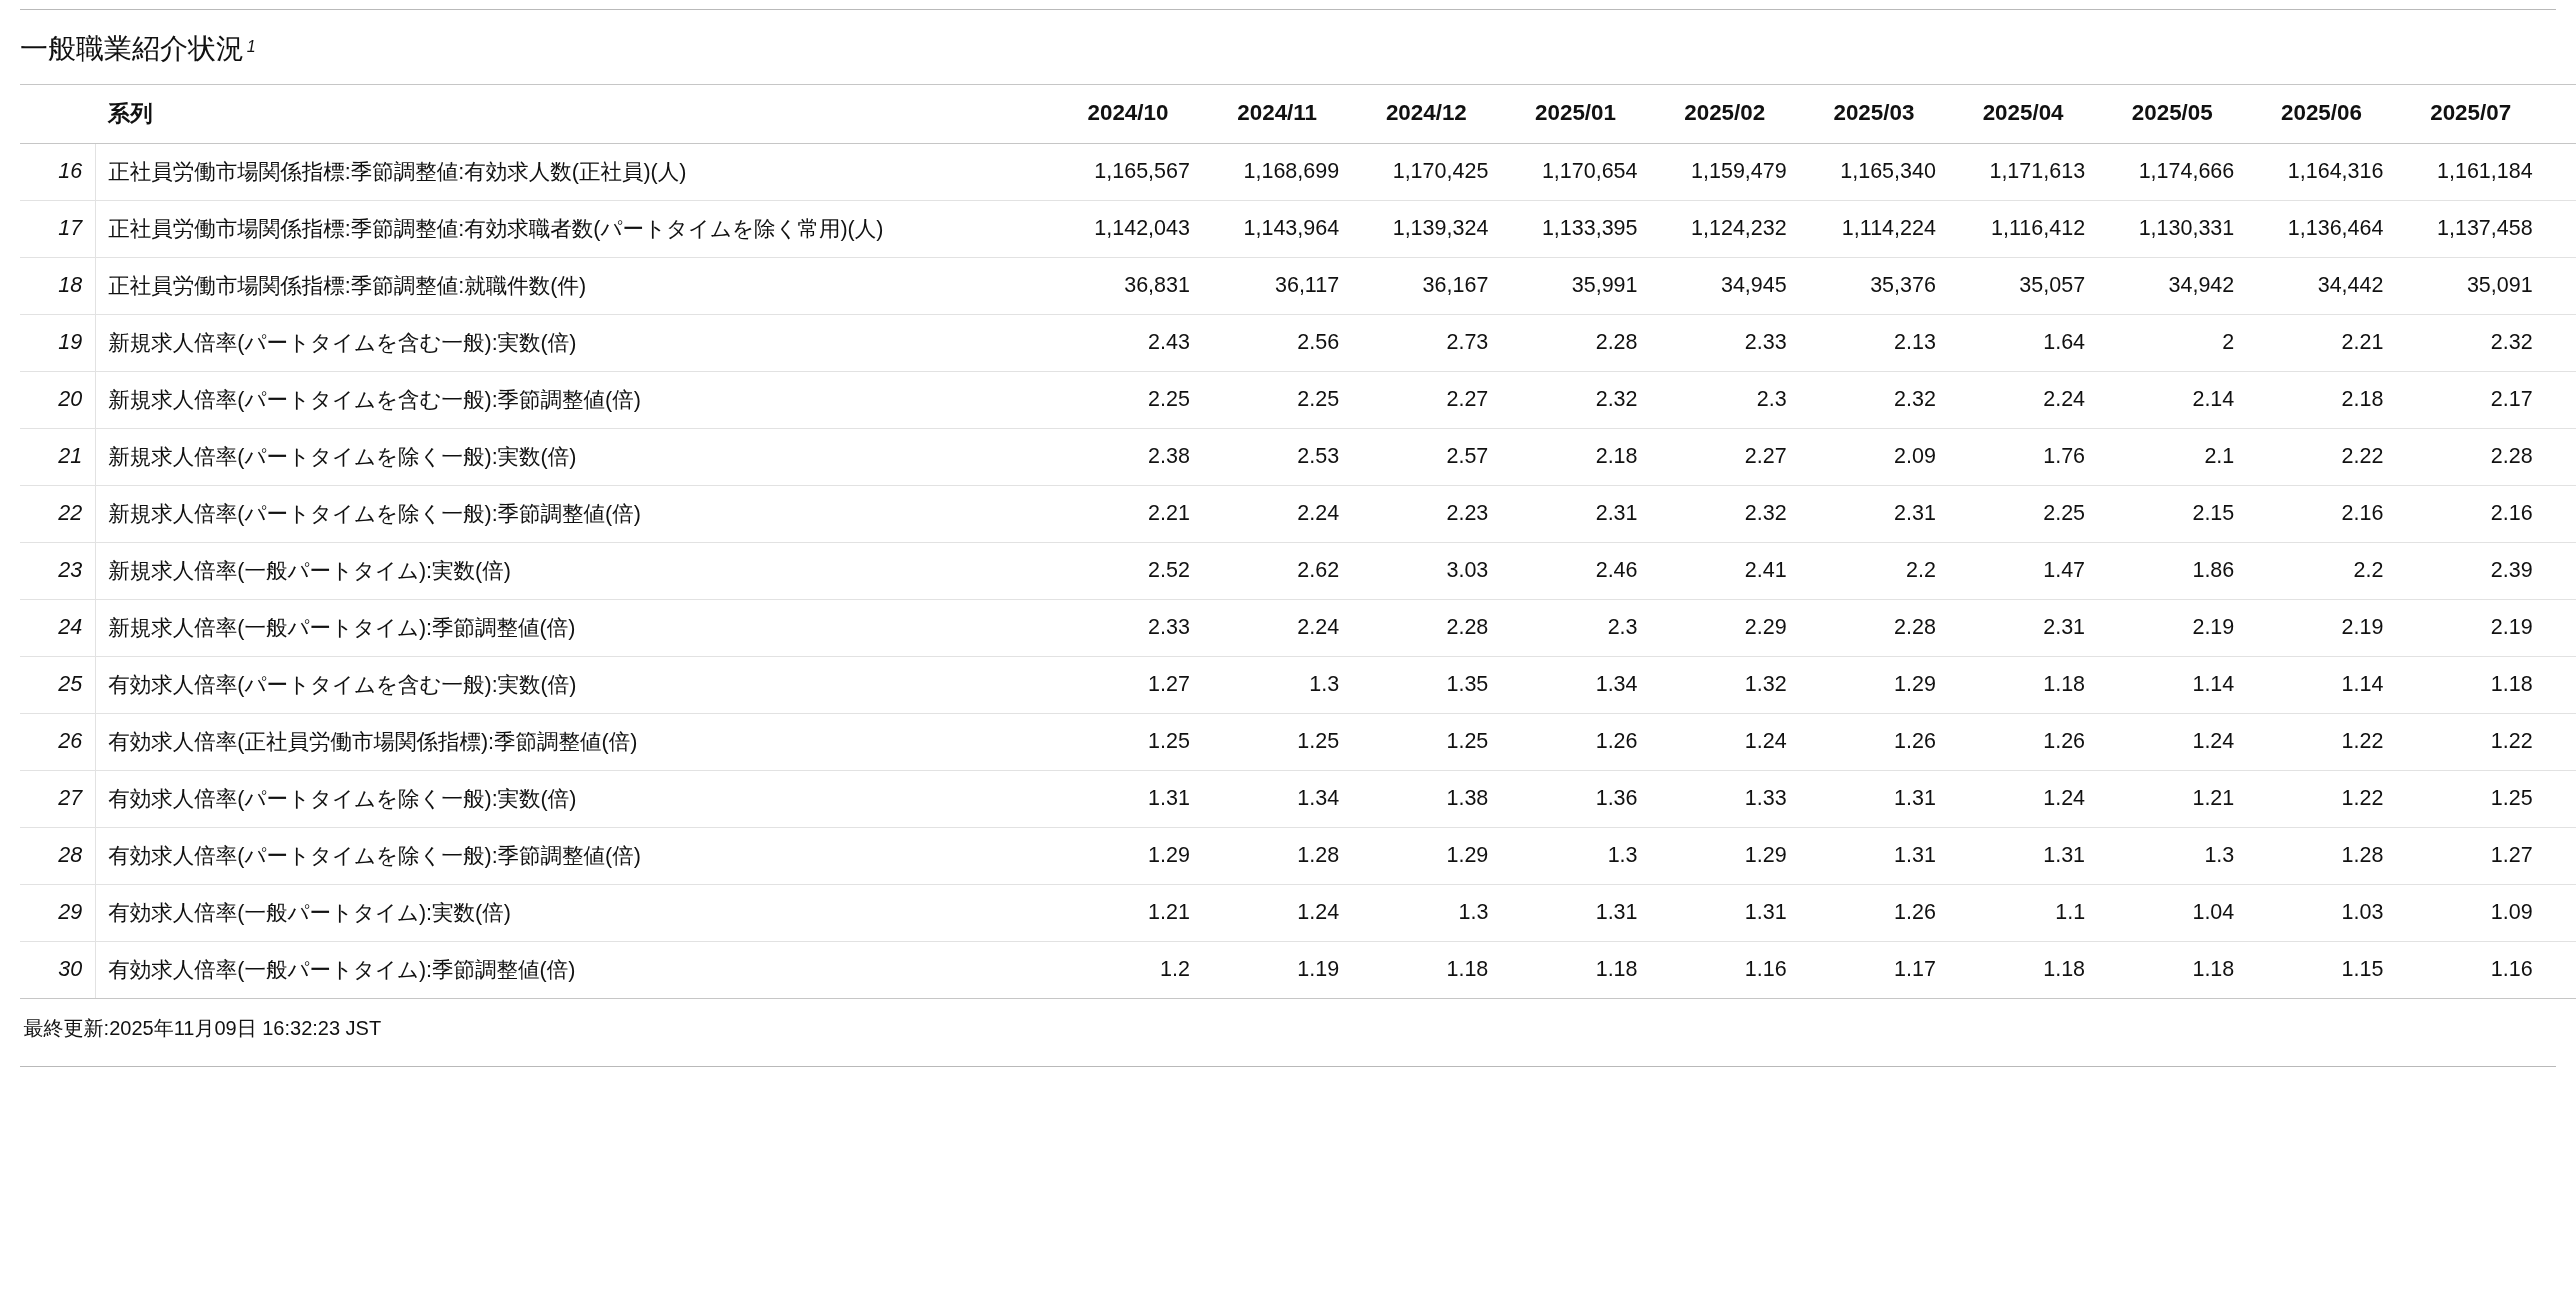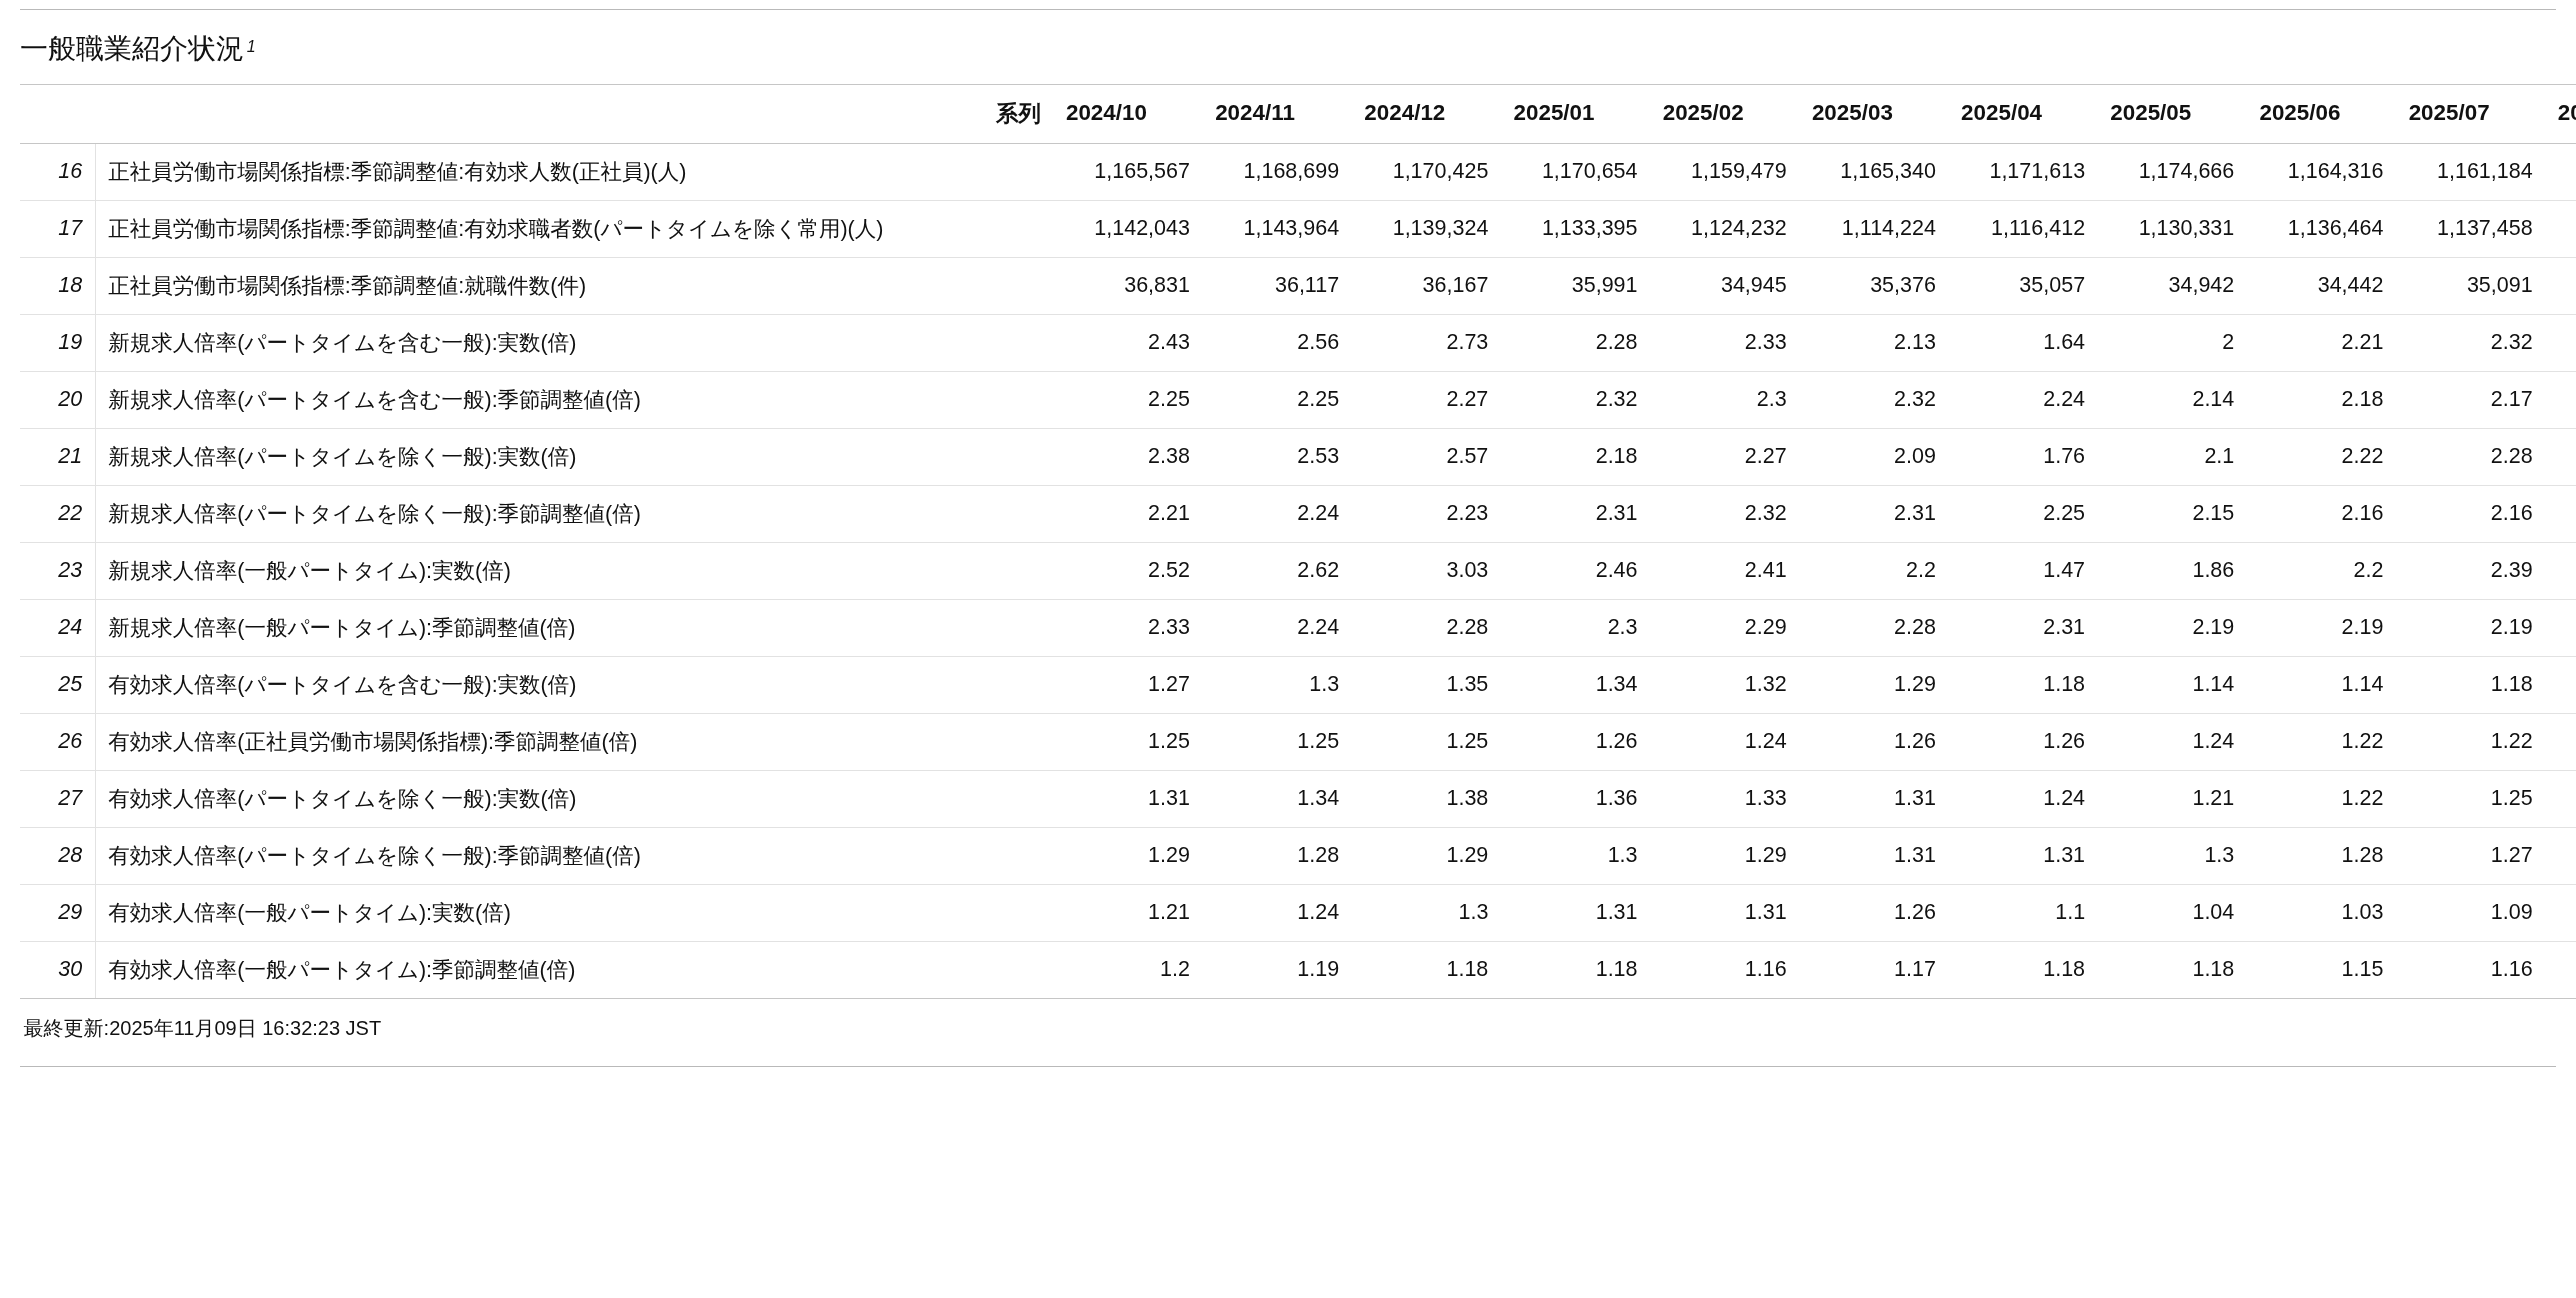--- a/index.html
+++ b/index.html
@@ -50,25 +50,25 @@
     color: #111111;
     padding: 12.6px 12.6px 14.4px 12.6px;
     border-bottom: 1.8px solid #c6c6c6;
     border-top: 1.8px solid #c6c6c6;
     white-space: nowrap;
   }
   th.col-idx {
     width: 50px;
   }
   th.col-series {
-    text-align: right;
+    text-align: left;
     width: 933px;
   }
   th.col-num {
-    text-align: left;
+    text-align: center;
     width: 124px;
   }
   table.data tbody td {
     font-size: 21.5px;
     color: #111111;
     padding: 13.5px 12.6px 13.5px 12.6px;
     border-bottom: 0.9px solid #e2e2e2;
     white-space: nowrap;
     overflow: hidden;
     text-overflow: ellipsis;

